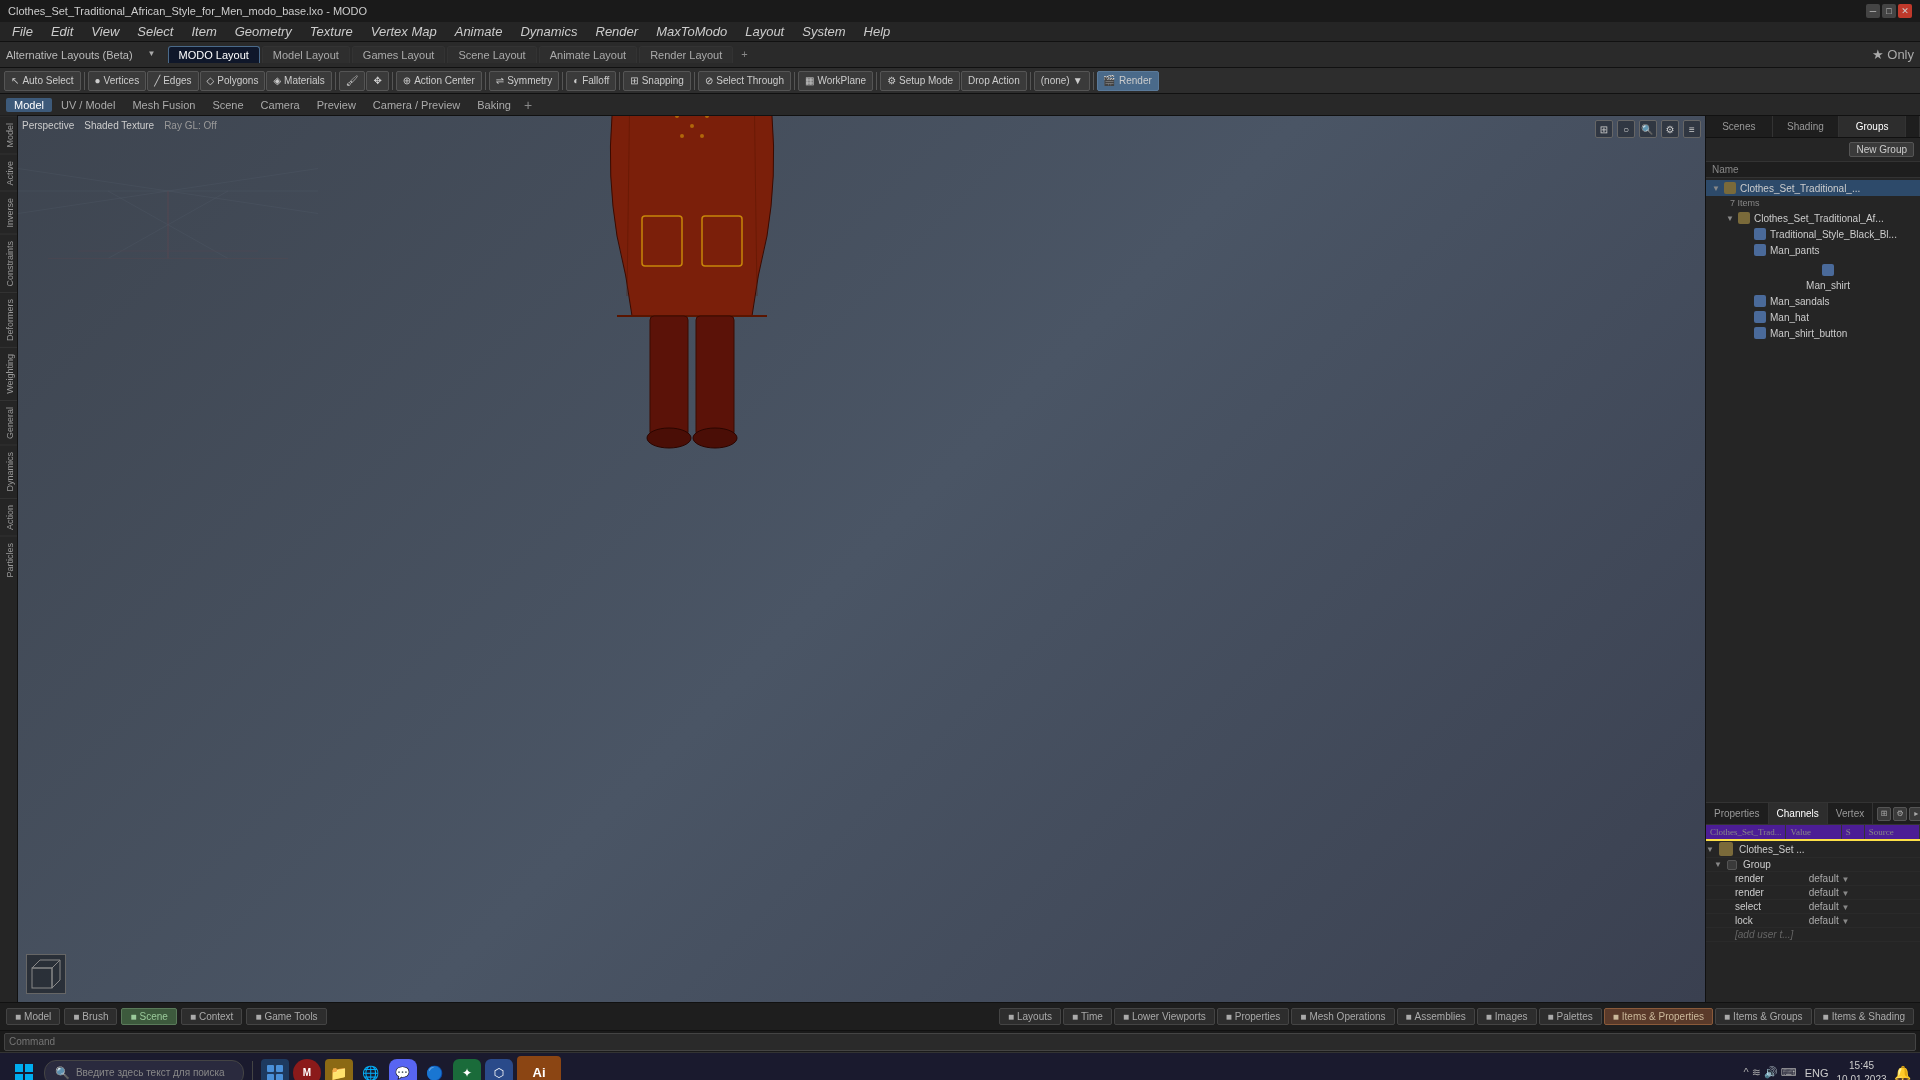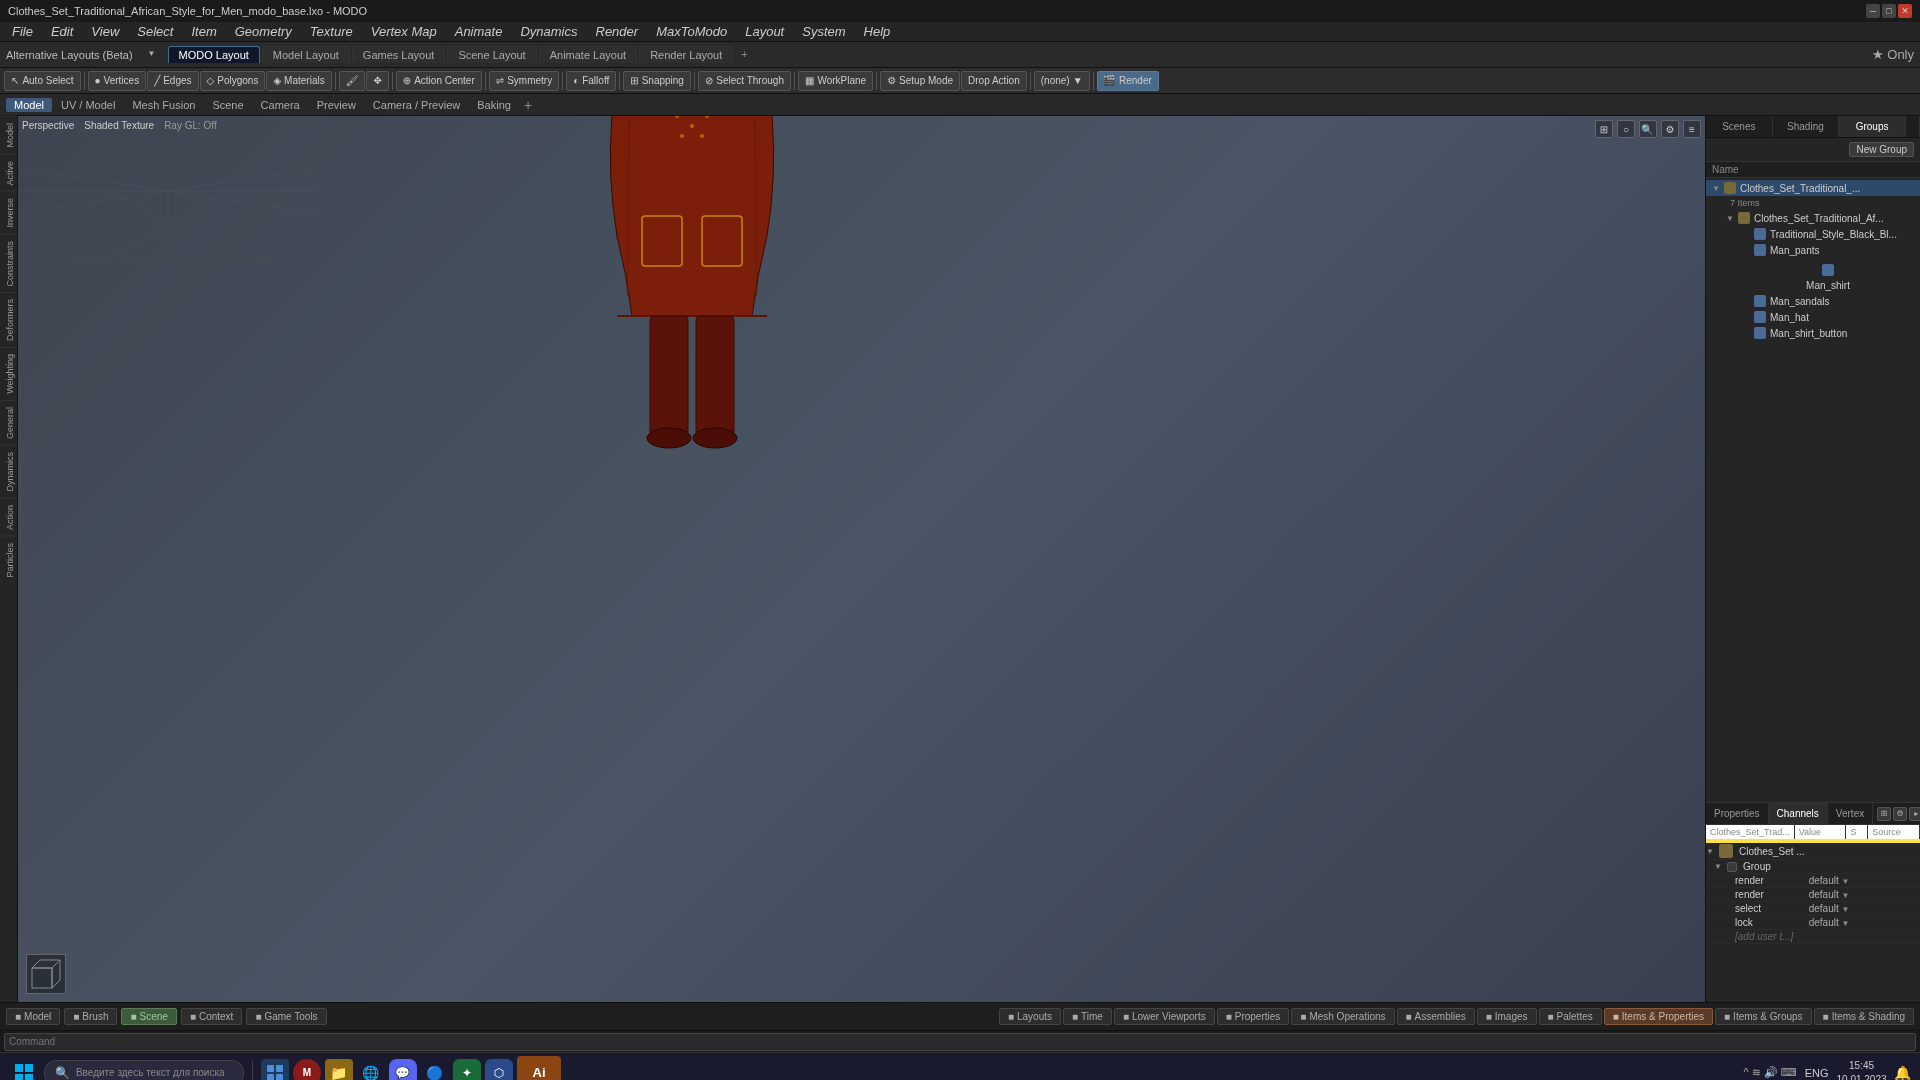--- a/index.html
+++ b/index.html
@@ -96,21 +96,21 @@
     .tree-item .count-badge { font-size: 9px; color: #888; margin-left: 4px; }
 
     
     #channels-panel { height: 200px; border-top: 1px solid #333; display: flex; flex-direction: column; }
     #channels-tabs { height: 22px; display: flex; background: #1e1e1e; border-bottom: 1px solid #333; }
     .ch-tab { padding: 0 8px; line-height: 22px; font-size: 10px; color: #999; cursor: pointer; border-right: 1px solid #333; }
     .ch-tab.active { background: #2d2d2d; color: #fff; }
     .ch-tab-icons { margin-left: auto; display: flex; align-items: center; padding: 0 4px; gap: 2px; }
     .ch-tab-icon { width: 14px; height: 14px; background: #3a3a3a; border: 1px solid #555; border-radius: 2px; cursor: pointer; display: flex; align-items: center; justify-content: center; font-size: 8px; color: #aaa; }
 
-    #channels-header { display: flex; background: #ffffff; border-bottom: 4px solid #fde047; }
+    #channels-header { display: flex; background: #4c1d95; border-bottom: 2px solid #fde047; font-family: Liberation Serif, serif; }
     .ch-col { flex: 1; padding: 2px 4px; font-size: 9px; color: #888; border-right: 1px solid #333; }
 
     #channels-body { flex: 1; overflow-y: auto; }
     .ch-row { display: flex; align-items: center; font-size: 10px; color: #ccc; border-bottom: 1px solid #2a2a2a; }
     .ch-indent { width: 8px; flex-shrink: 0; }
     .ch-arrow { width: 10px; color: #888; font-size: 8px; }
     .ch-icon { width: 14px; height: 14px; margin: 1px 3px; border-radius: 2px; background: #7a6a3a; flex-shrink: 0; }
     .ch-icon.small { width: 10px; height: 10px; background: #3a3a3a; border: 1px solid #555; }
     .ch-name { flex: 1.5; padding: 1px 3px; overflow: hidden; text-overflow: ellipsis; white-space: nowrap; font-size: 10px; }
     .ch-value { flex: 1; padding: 1px 3px; color: #aaa; font-size: 10px; }

